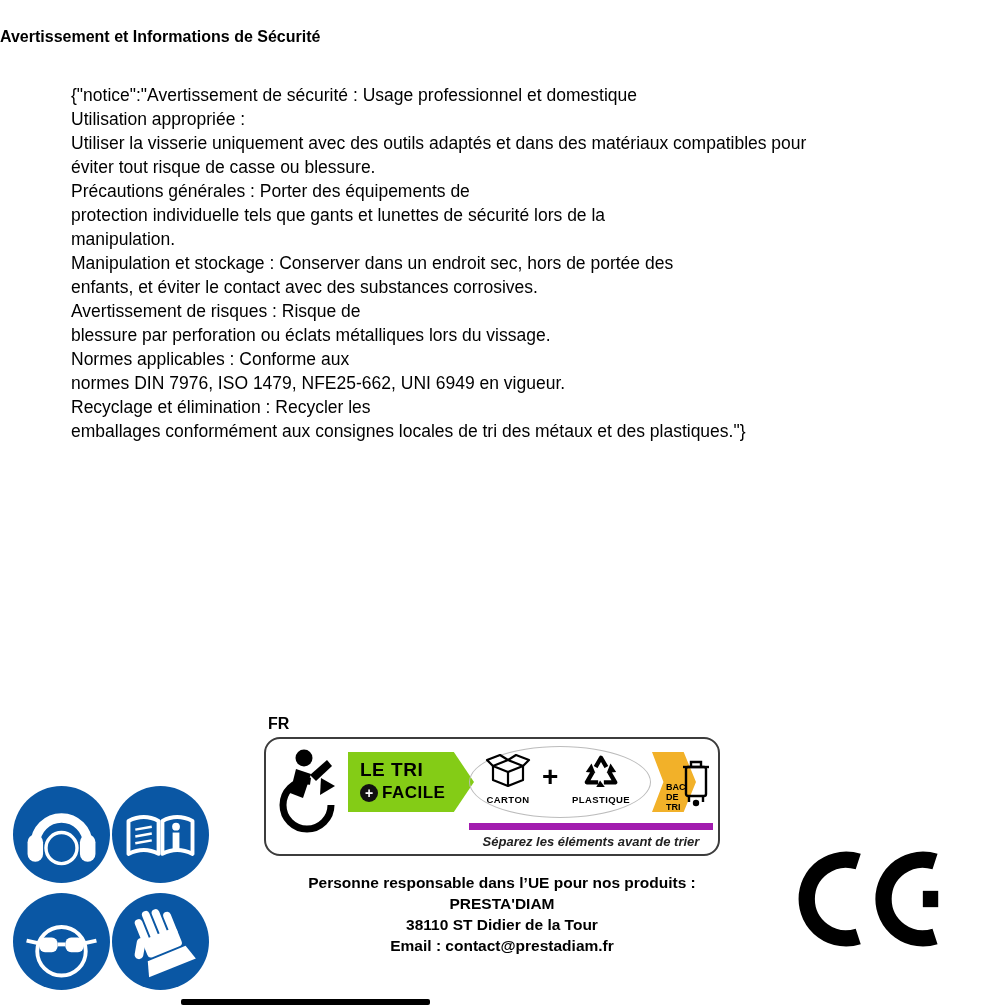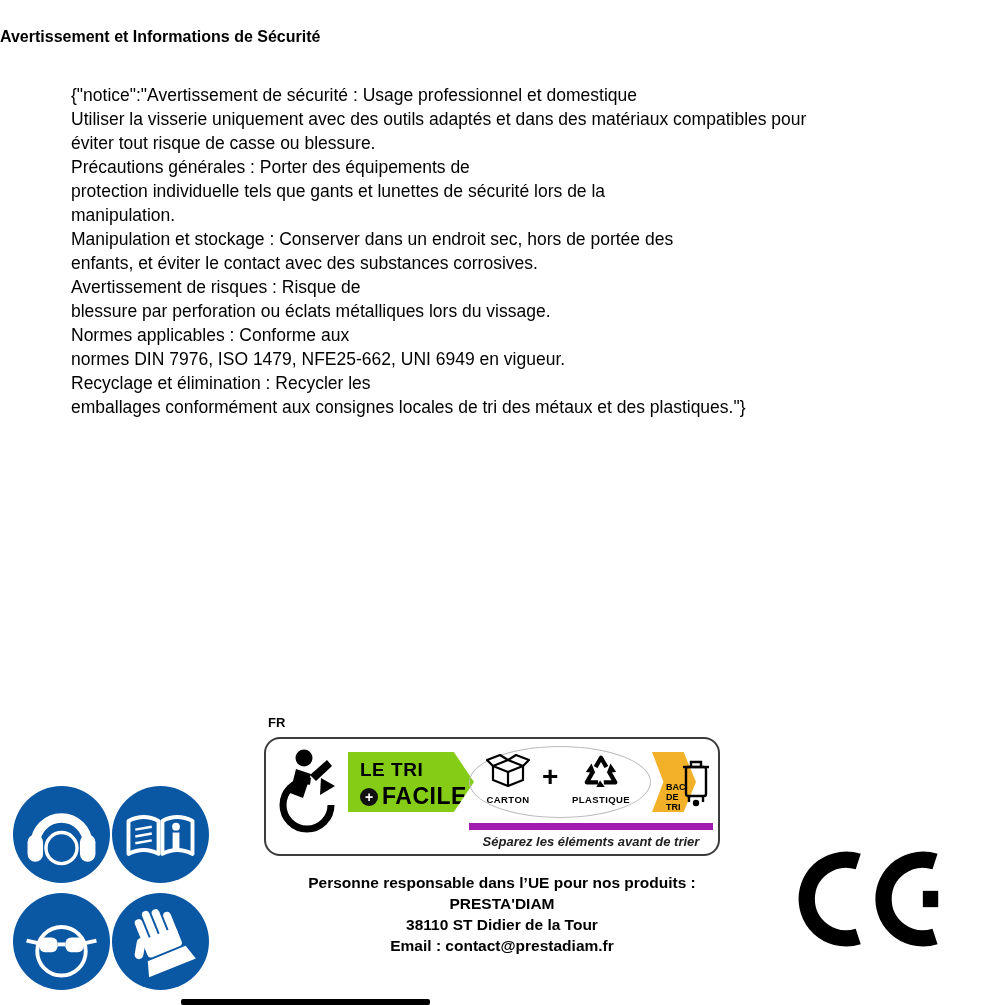--- a/index.html
+++ b/index.html
@@ -19,40 +19,40 @@
 
   .notice {
     top: 83px; left: 71px; width: 925px;
     font-size: 17.5px; line-height: 24px; white-space: nowrap;
   }
 
   
   .icon-circle { width: 97px; height: 97px; display: block; }
 
   
-  .fr-label { left: 268px; top: 715px; font-size: 13px; font-weight: bold; }
+  .fr-label { left: 268px; top: 715px; font-size: 16px; font-weight: bold; }
   .badge {
     left: 264px; top: 737px; width: 456px; height: 119px;
     border: 2px solid #3c3c3c; border-radius: 16px; background: #fff;
   }
   .triman { left: 10px; top: 8px; width: 66px; height: 98px; }
   .pill {
     left: 82px; top: 13px; width: 126px; height: 60px;
     background: #84cc16;
     clip-path: polygon(0 0, 84% 0, 100% 50%, 84% 100%, 0 100%);
     padding: 7px 0 0 12px;
   }
   .pill .l1 { font-size: 19px; font-weight: 900; letter-spacing: .5px; }
   .pill .l2 { display: flex; align-items: center; gap: 4px; margin-top: 2px; }
   .plus-circle {
     width: 18px; height: 18px; border-radius: 50%;
     background: #111; color: #fff; font-size: 14px; font-weight: bold;
     display: flex; align-items: center; justify-content: center; line-height: 1;
   }
-  .pill .word { font-size: 23px; font-weight: 900; letter-spacing: .5px; }
+  .pill .word { font-size: 17px; font-weight: 900; letter-spacing: .5px; }
   .items-oval {
     left: 203px; top: 7px; width: 182px; height: 72px;
     border: 1.5px solid #bcbcbc; border-radius: 50%;
   }
   .item { top: 14px; width: 70px; text-align: center; }
   .item .lbl { font-size: 9.5px; font-weight: bold; letter-spacing: .4px; margin-top: 1px; }
   .item-carton { left: 207px; }
   .item-plastique { left: 300px; }
   .mid-plus { left: 276px; top: 22px; font-size: 28px; font-weight: 900; }
   .bac-flag {
@@ -78,20 +78,21 @@
   .ce { left: 798px; top: 851px; width: 146px; height: 96px; }
   .bottom-bar { left: 181px; top: 999px; width: 249px; height: 6px; background: #000; border-radius: 2px; }
 </style>
 </head>
 <body>
 
 <div class="abs title">Avertissement et Informations de Sécurité</div>
 
 <div class="abs notice">
   <div>{"notice":"Avertissement de sécurité : Usage professionnel et domestique</div>
+  <div>Utilisation appropriée :</div>
   <div>Utiliser la visserie uniquement avec des outils adaptés et dans des matériaux compatibles pour</div>
   <div>éviter tout risque de casse ou blessure.</div>
   <div>Précautions générales : Porter des équipements de</div>
   <div>protection individuelle tels que gants et lunettes de sécurité lors de la</div>
   <div>manipulation.</div>
   <div>Manipulation et stockage : Conserver dans un endroit sec, hors de portée des</div>
   <div>enfants, et éviter le contact avec des substances corrosives.</div>
   <div>Avertissement de risques : Risque de</div>
   <div>blessure par perforation ou éclats métalliques lors du vissage.</div>
   <div>Normes applicables : Conforme aux</div>

